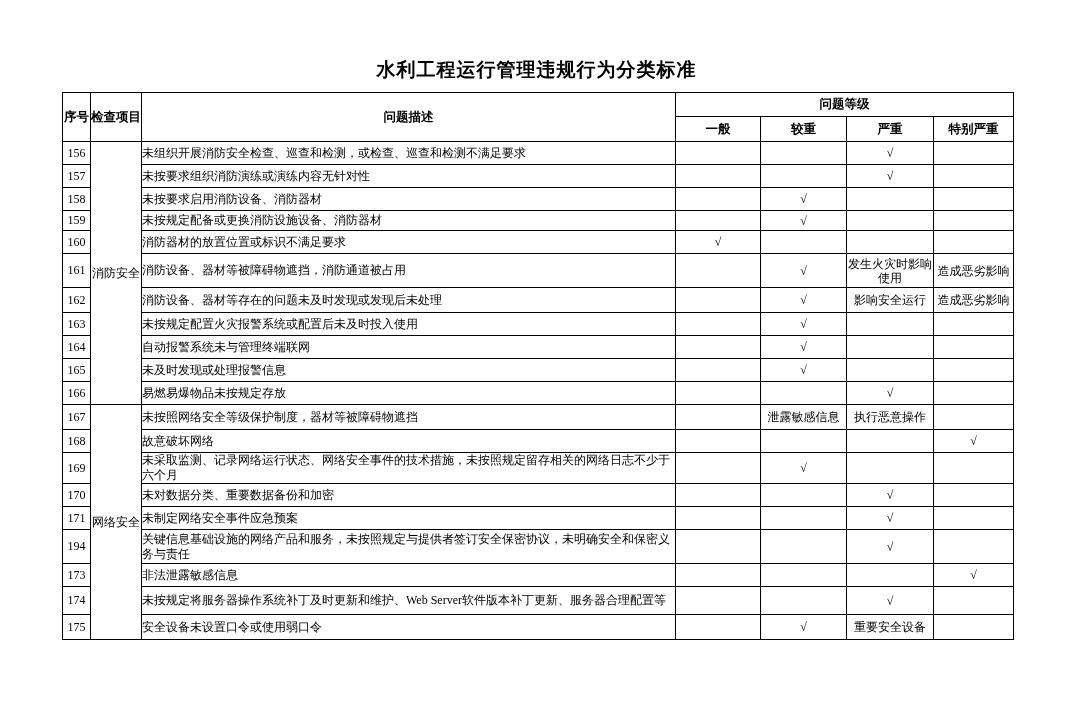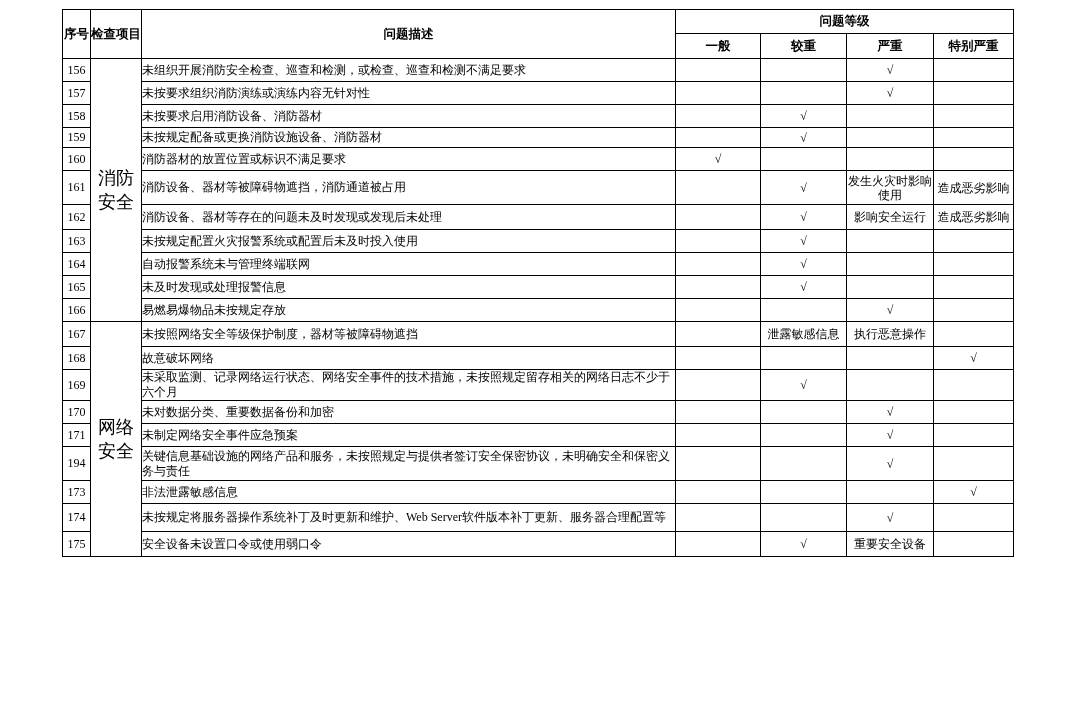--- a/index.html
+++ b/index.html
@@ -46,41 +46,42 @@
     line-height: 15px;
   }
   tr.hdr-top    { height: 24px; }
   tr.hdr-levels { height: 25px; }
   td.seq {
     text-align: center;
     font-size: 12px;
   }
   td.cat {
     text-align: center;
-    font-size: 18px;
+    font-size: 12px;
     font-weight: normal;
   }
   td.desc {
     text-align: left;
     font-size: 12px;
     line-height: 15px;
     padding: 1px 2px 1px 4px;
   }
   td.level {
     text-align: center;
     font-size: 12px;
     line-height: 14px;
     padding: 0 3px;
   }
 </style>
 </head>
 <body>
 
 <div class="page">
 
+  <h1 class="doc-title">水利工程运行管理违规行为分类标准</h1>
 
   <table class="grid">
     <colgroup>
       <col style="width:28px">
       <col style="width:51px">
       <col style="width:534px">
       <col style="width:85px">
       <col style="width:86px">
       <col style="width:87px">
       <col style="width:80px">

